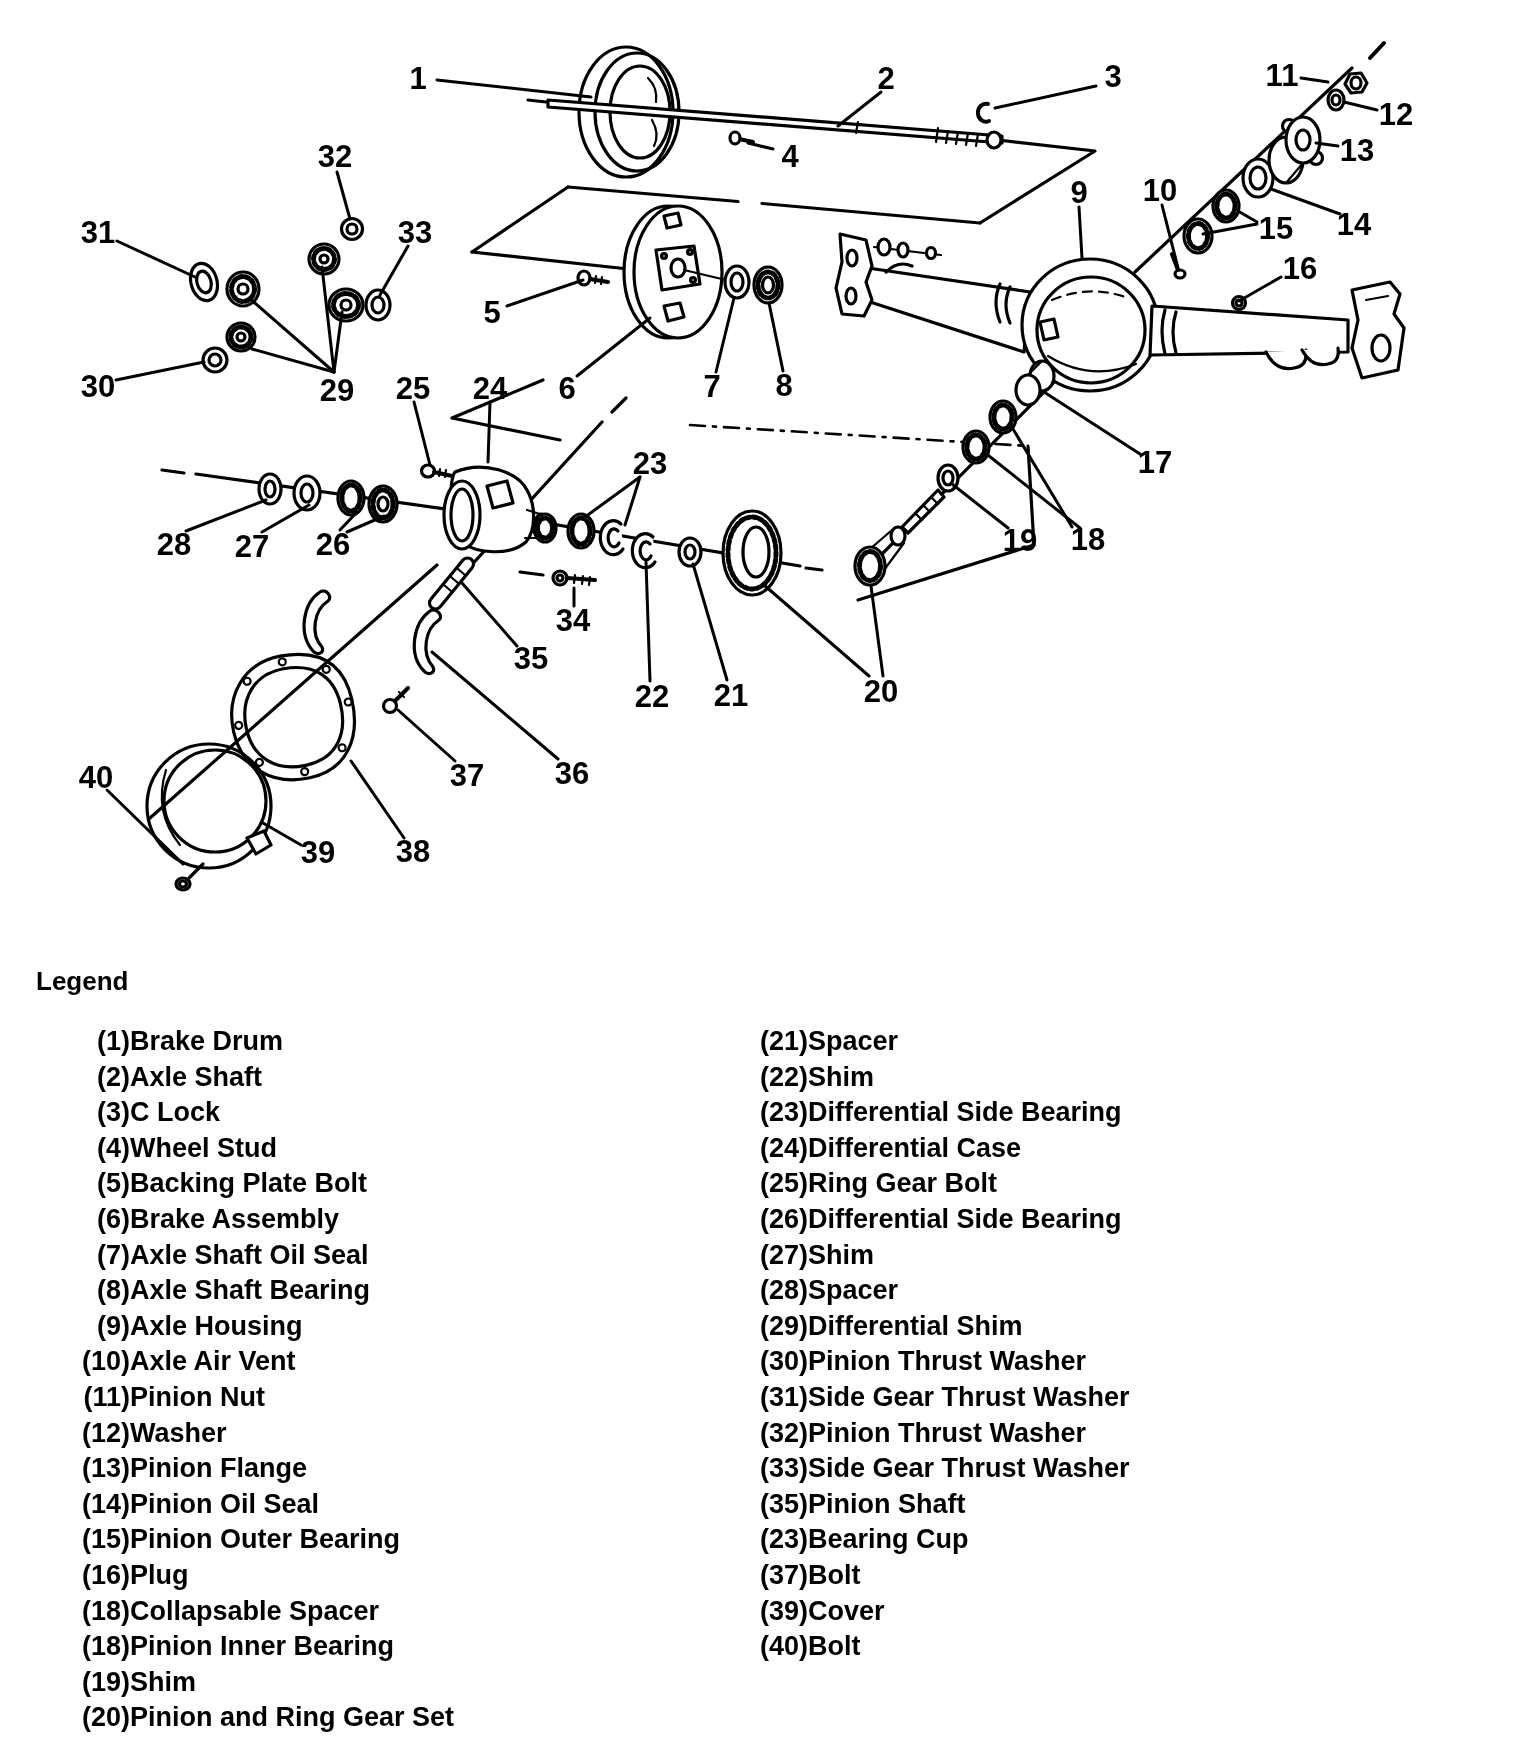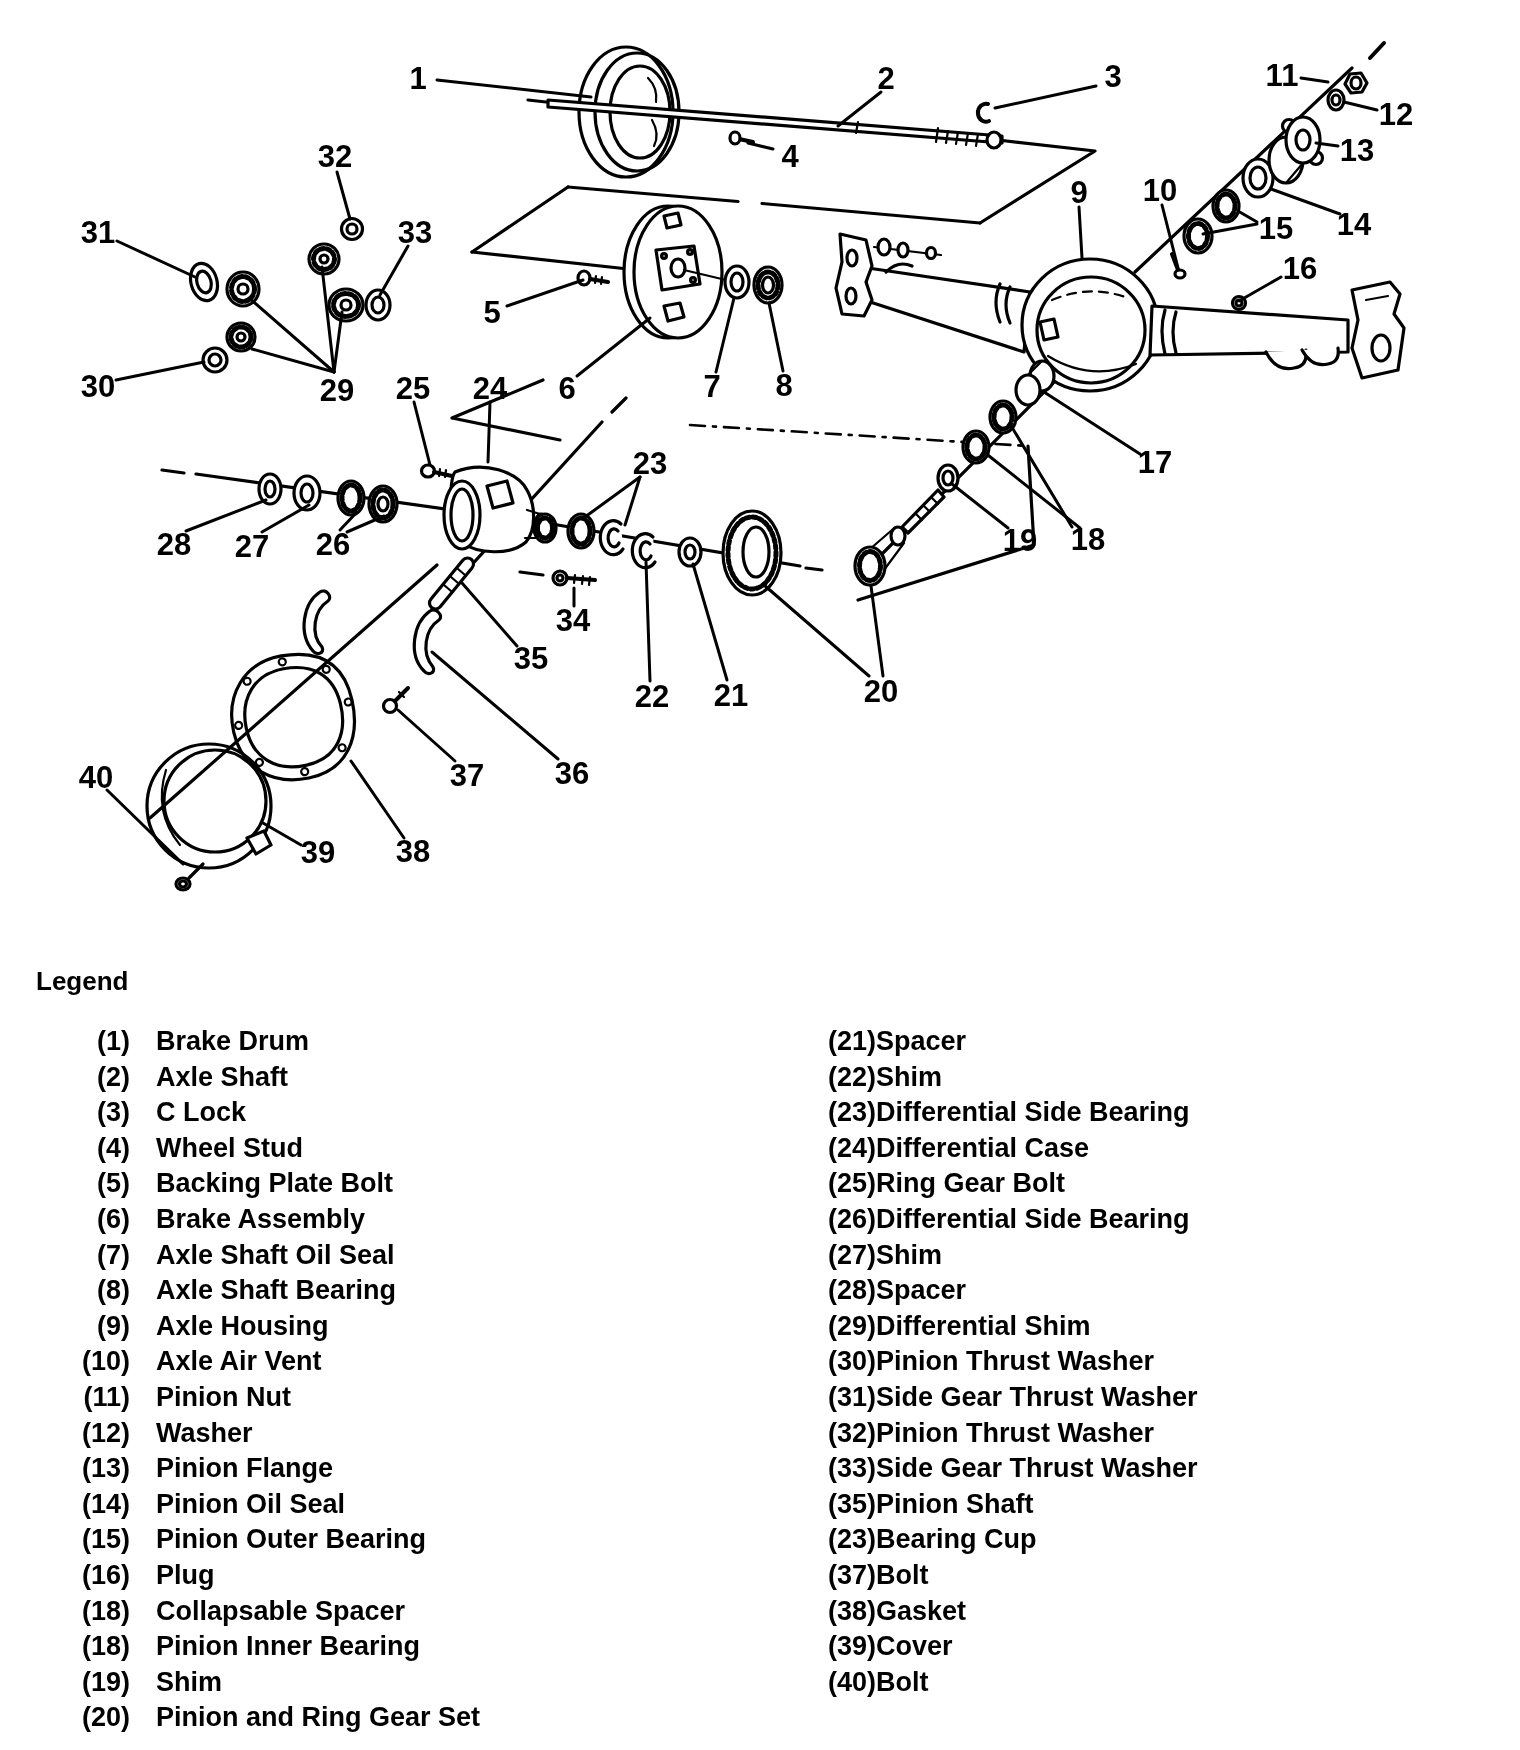--- a/index.html
+++ b/index.html
@@ -11,24 +11,24 @@
            font-weight:700;font-size:31px;text-anchor:middle;}
   .fw{fill:#fff;}
   .teeth{stroke-dasharray:3.5 3;stroke-width:5;}
   .thin{stroke-width:2.2;}
   .leader{stroke-width:3;}
   .dashdot{stroke-dasharray:15 8 3 8;stroke-width:2.6;}
   .sw4{stroke-width:4;}
   .legend-title{position:absolute;left:36px;top:966px;font-size:26px;font-weight:800;}
   .legend-col{position:absolute;top:1024px;font-size:27px;font-weight:600;}
   #legend-left{left:58px;}
-  #legend-right{left:804px;}
+  #legend-right{left:736px;}
   .legend-row{display:flex;line-height:35.6px;height:35.6px;white-space:nowrap;}
   .lnum{width:72px;text-align:right;flex:0 0 72px;}
-  #legend-left .lname{margin-left:26px;}
+  #legend-left .lname{}
   #legend-right .lname{}
 </style>
 </head>
 <body>
 
 <div class="page">
 
   <svg id="diagram" width="1520" height="930" viewBox="0 0 1520 930">
 
     <g>
@@ -614,24 +614,20 @@
       </div>
       <div class="legend-row">
         <span class="lnum">(23)</span>
         <span class="lname">Bearing Cup</span>
       </div>
       <div class="legend-row">
         <span class="lnum">(37)</span>
         <span class="lname">Bolt</span>
       </div>
       <div class="legend-row">
-        <span class="lnum">(38)</span>
-        <span class="lname">Gasket</span>
-      </div>
-      <div class="legend-row">
         <span class="lnum">(39)</span>
         <span class="lname">Cover</span>
       </div>
       <div class="legend-row">
         <span class="lnum">(40)</span>
         <span class="lname">Bolt</span>
       </div>
     </div>
 </div>
 

